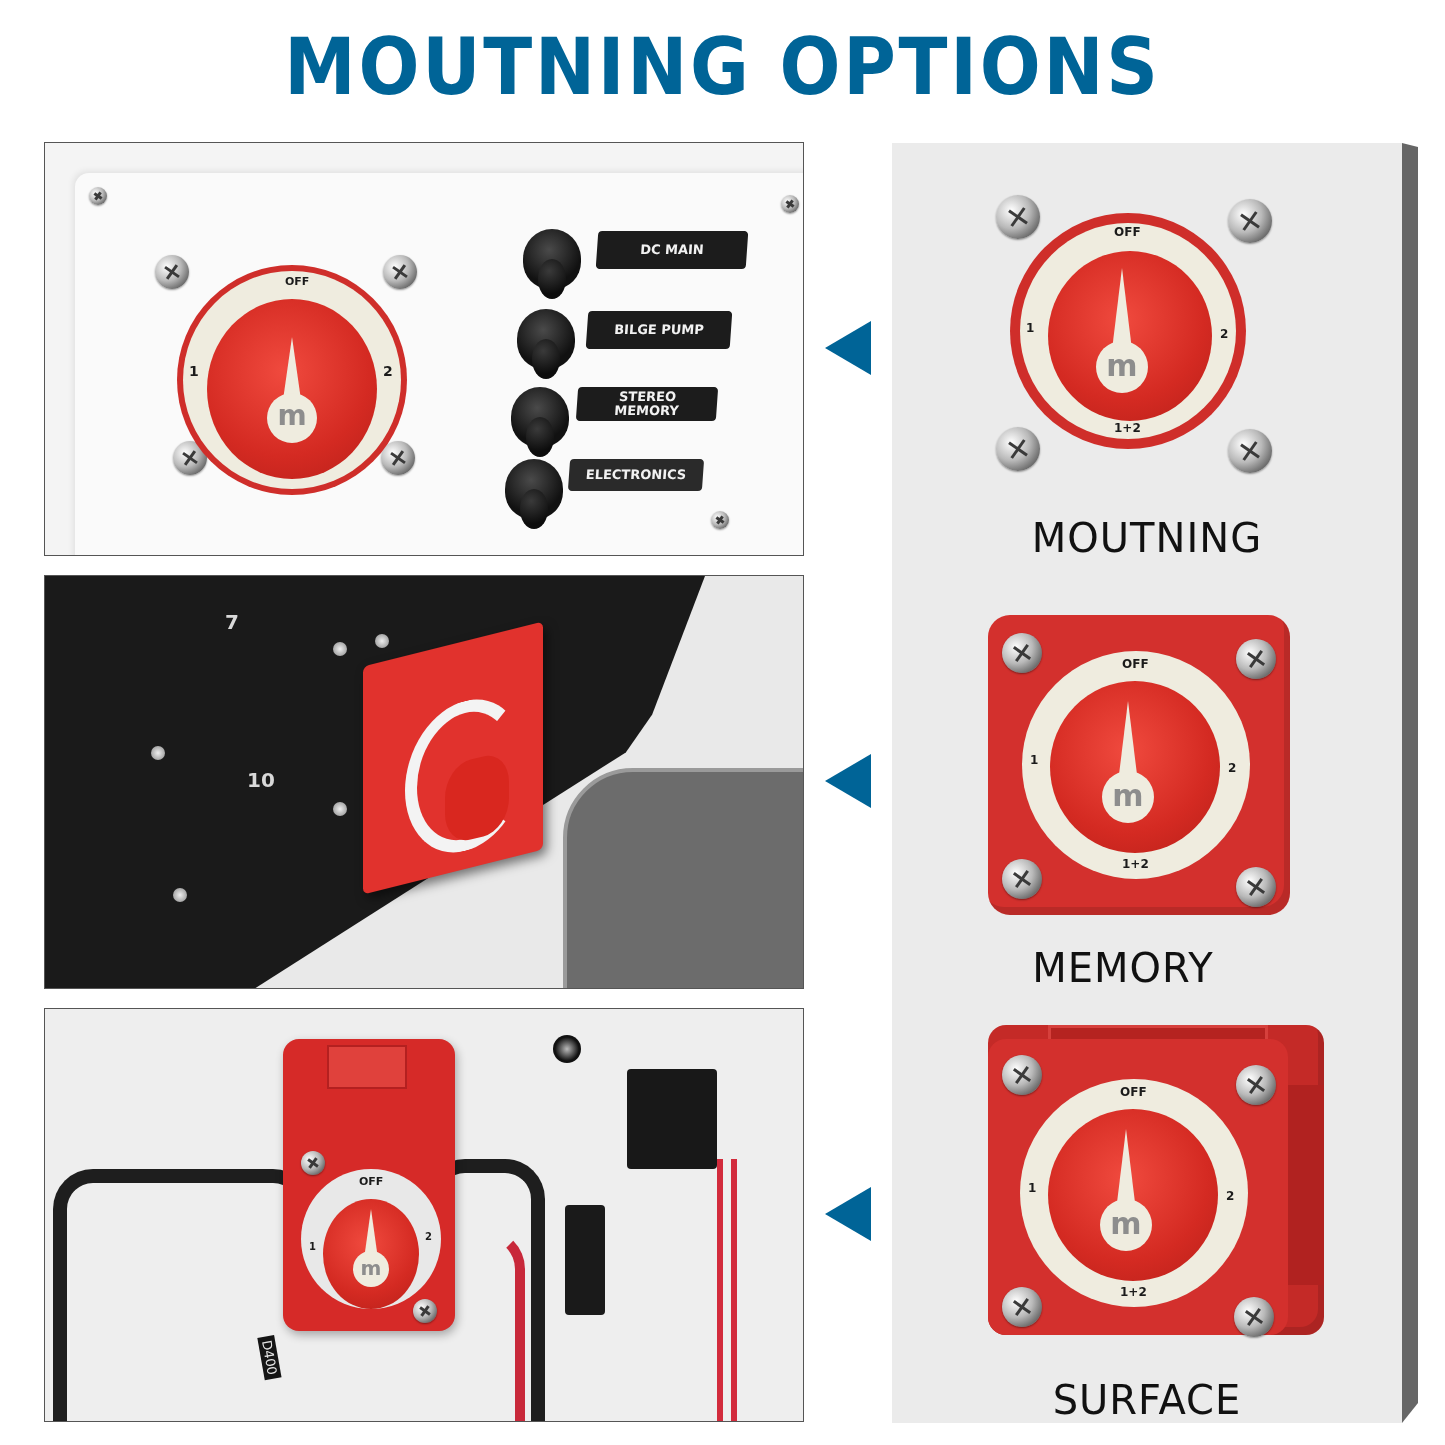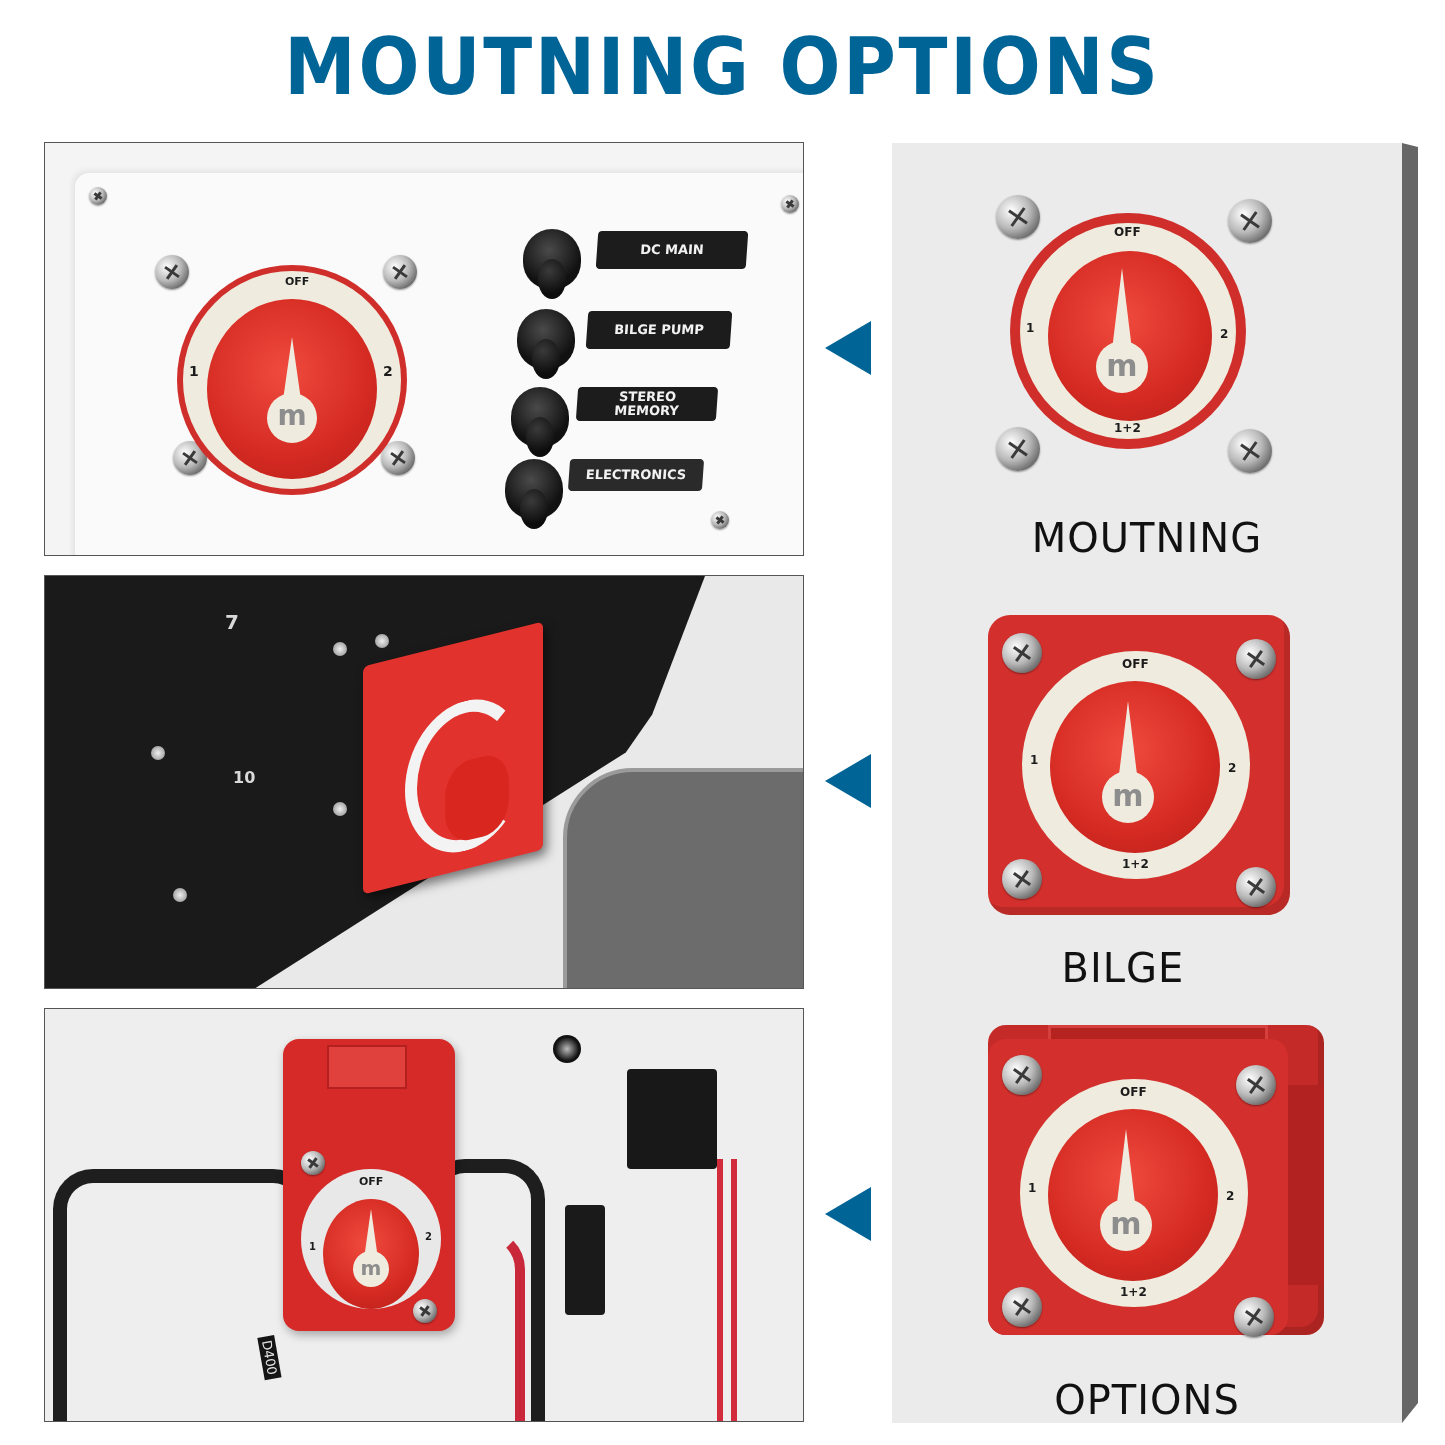--- a/index.html
+++ b/index.html
@@ -113,21 +113,21 @@
     <div class="switch-label" style="left:502px;top:214px;width:140px;height:34px">
         <span style="width:70px;display:block">STEREO MEMORY</span>
       </div>
     <div class="switch-label" style="left:494px;top:286px;width:134px;height:32px;background:#2a2a2a">ELECTRONICS</div>
   </div>
 </div>
 
 <div class="photo photo-2">
   <div class="black-panel"></div>
   <span class="panel-num" style="left:180px;top:34px;font-size:20px">7</span>
-  <span class="panel-num" style="left:188px;top:192px;font-size:16px">10</span>
+  <span class="panel-num" style="left:202px;top:192px;font-size:20px">10</span>
   <div class="bolt" style="left:288px;top:66px"></div>
   <div class="bolt" style="left:330px;top:58px"></div>
   <div class="bolt" style="left:106px;top:170px"></div>
   <div class="bolt" style="left:288px;top:226px"></div>
   <div class="bolt" style="left:128px;top:312px"></div>
   <div class="flush-plate">
     <div class="flush-ring"></div>
     <div class="flush-knob"></div>
   </div>
   <div class="gray-cloth"></div>
@@ -193,21 +193,21 @@
         <div class="ring" style="left:0;top:0;width:228px;height:228px"></div>
         <div class="knob" style="left:28px;top:30px;width:170px;height:172px"></div>
         <div class="pointer" style="left:106px;top:50px;border-bottom-width:82px"></div>
         <div class="hub" style="left:80px;top:120px;width:52px;height:52px;line-height:50px;font-size:30px">m</div>
         <span class="lbl" style="left:100px;top:6px;font-size:12px">OFF</span>
         <span class="lbl" style="left:8px;top:102px;font-size:12px">1</span>
         <span class="lbl" style="left:206px;top:110px;font-size:12px">2</span>
         <span class="lbl" style="left:100px;top:206px;font-size:12px">1+2</span>
       </div>
     </div>
-    <div class="caption" style="top:802px;left:-24px">BILGE</div>
+    <div class="caption" style="top:802px;left:-24px">MEMORY</div>
   </div>
 
   <div>
     <div class="product-plate" style="left:96px;top:882px;width:336px;height:310px;background:#c42a27;border-radius:18px">
       <div style="position:absolute;left:60px;top:0;width:220px;height:26px;background:#b52320;border:3px solid #d6403c"></div>
       <div style="position:absolute;right:0;top:60px;width:40px;height:200px;background:#b12220"></div>
       <div style="position:absolute;left:0;top:14px;width:300px;height:296px;background:#d3302d;border-radius:18px">
         <div class="screw" style="left:14px;top:16px;width:40px;height:40px"></div>
         <div class="screw" style="left:248px;top:26px;width:40px;height:40px"></div>
         <div class="screw" style="left:14px;top:248px;width:40px;height:40px"></div>
@@ -217,16 +217,16 @@
           <div class="knob" style="left:28px;top:30px;width:170px;height:172px"></div>
           <div class="pointer" style="left:106px;top:50px;border-bottom-width:82px"></div>
           <div class="hub" style="left:80px;top:120px;width:52px;height:52px;line-height:50px;font-size:30px">m</div>
           <span class="lbl" style="left:100px;top:6px;font-size:12px">OFF</span>
           <span class="lbl" style="left:8px;top:102px;font-size:12px">1</span>
           <span class="lbl" style="left:206px;top:110px;font-size:12px">2</span>
           <span class="lbl" style="left:100px;top:206px;font-size:12px">1+2</span>
         </div>
       </div>
     </div>
-    <div class="caption" style="top:1234px">OPTIONS</div>
+    <div class="caption" style="top:1234px">SURFACE</div>
   </div>
 </div>
 <div class="right-edge"></div>
 
 </body></html>

